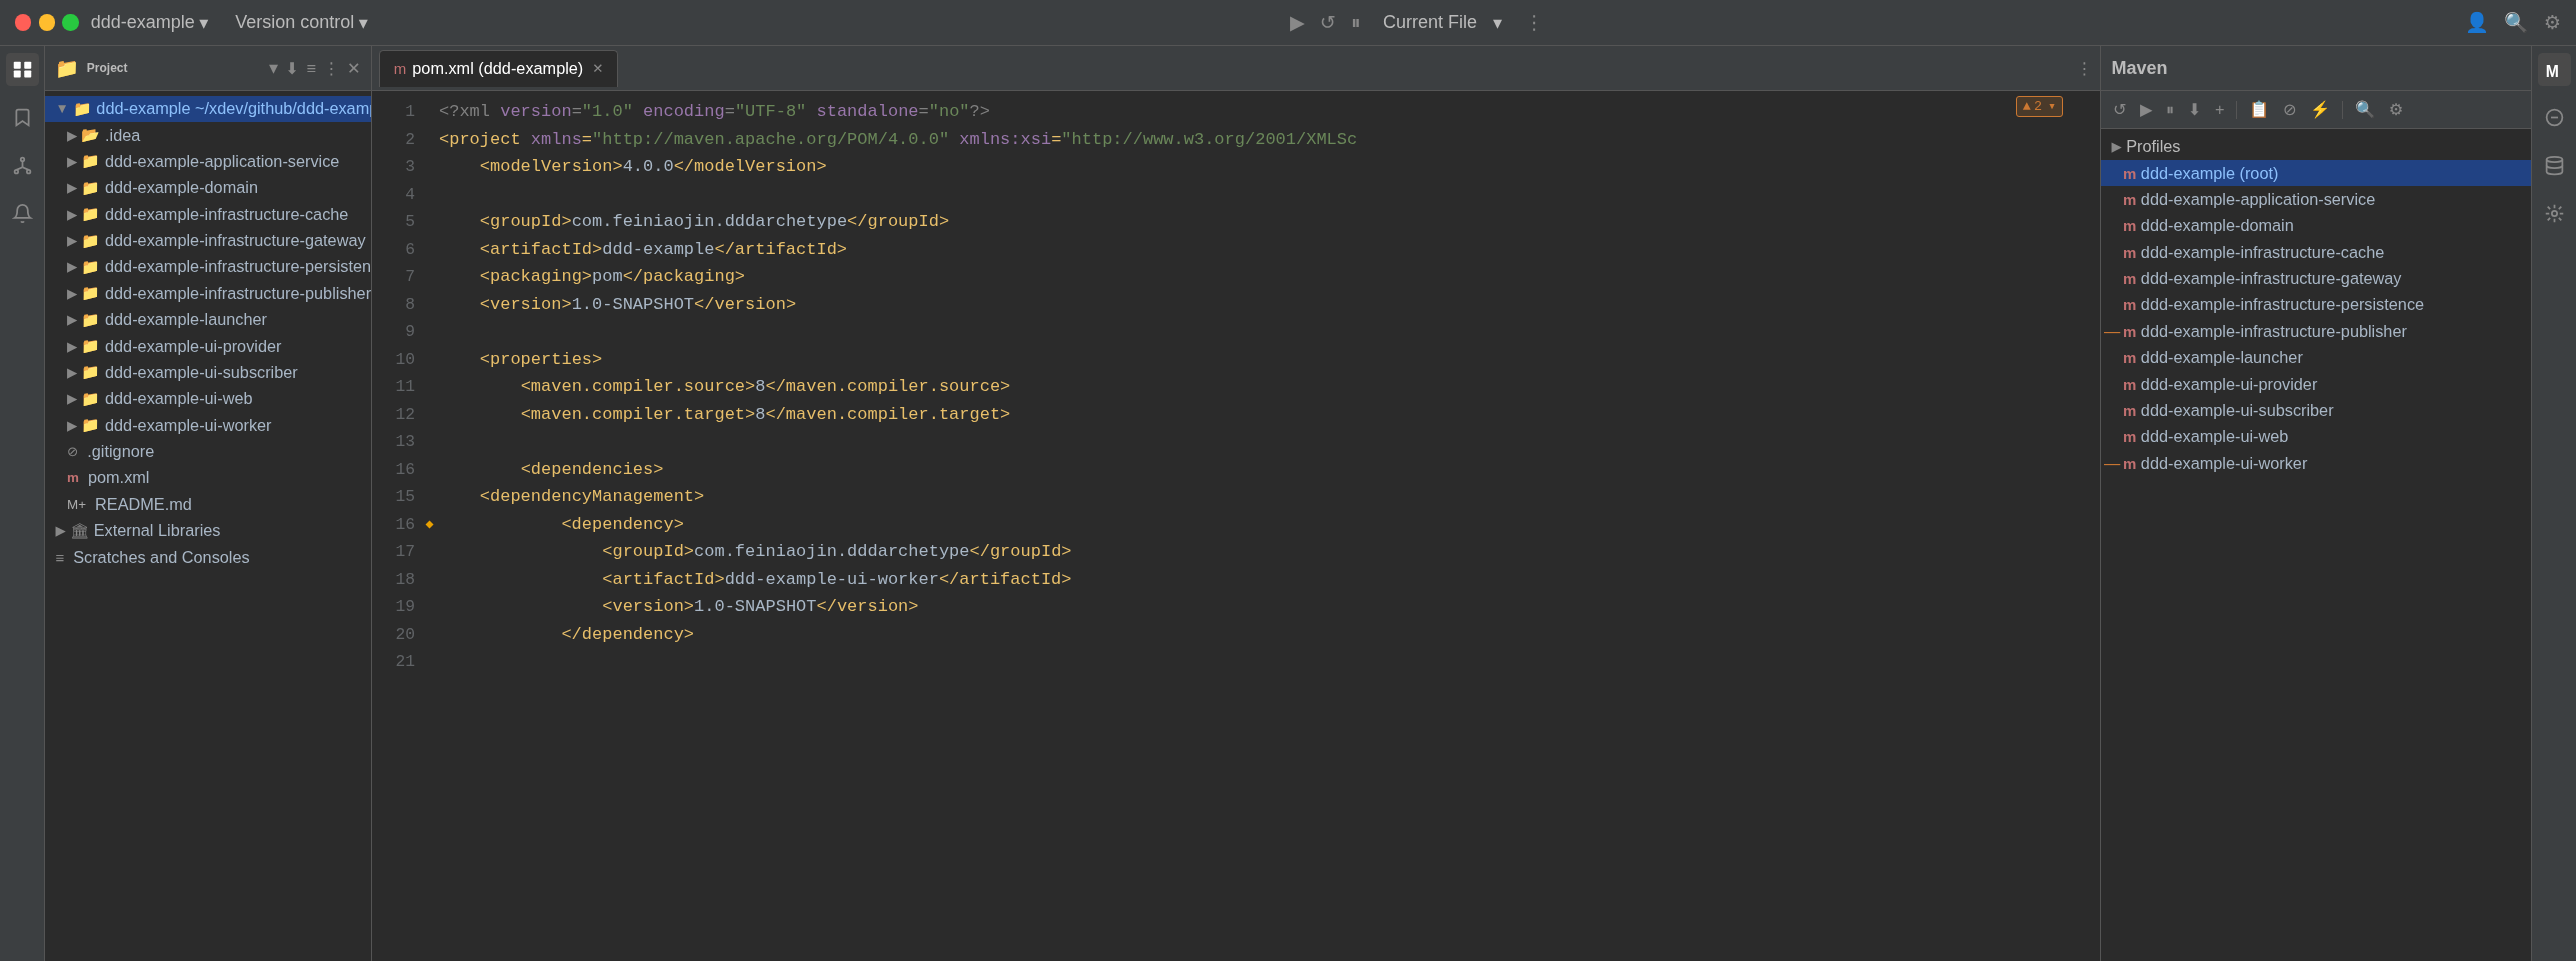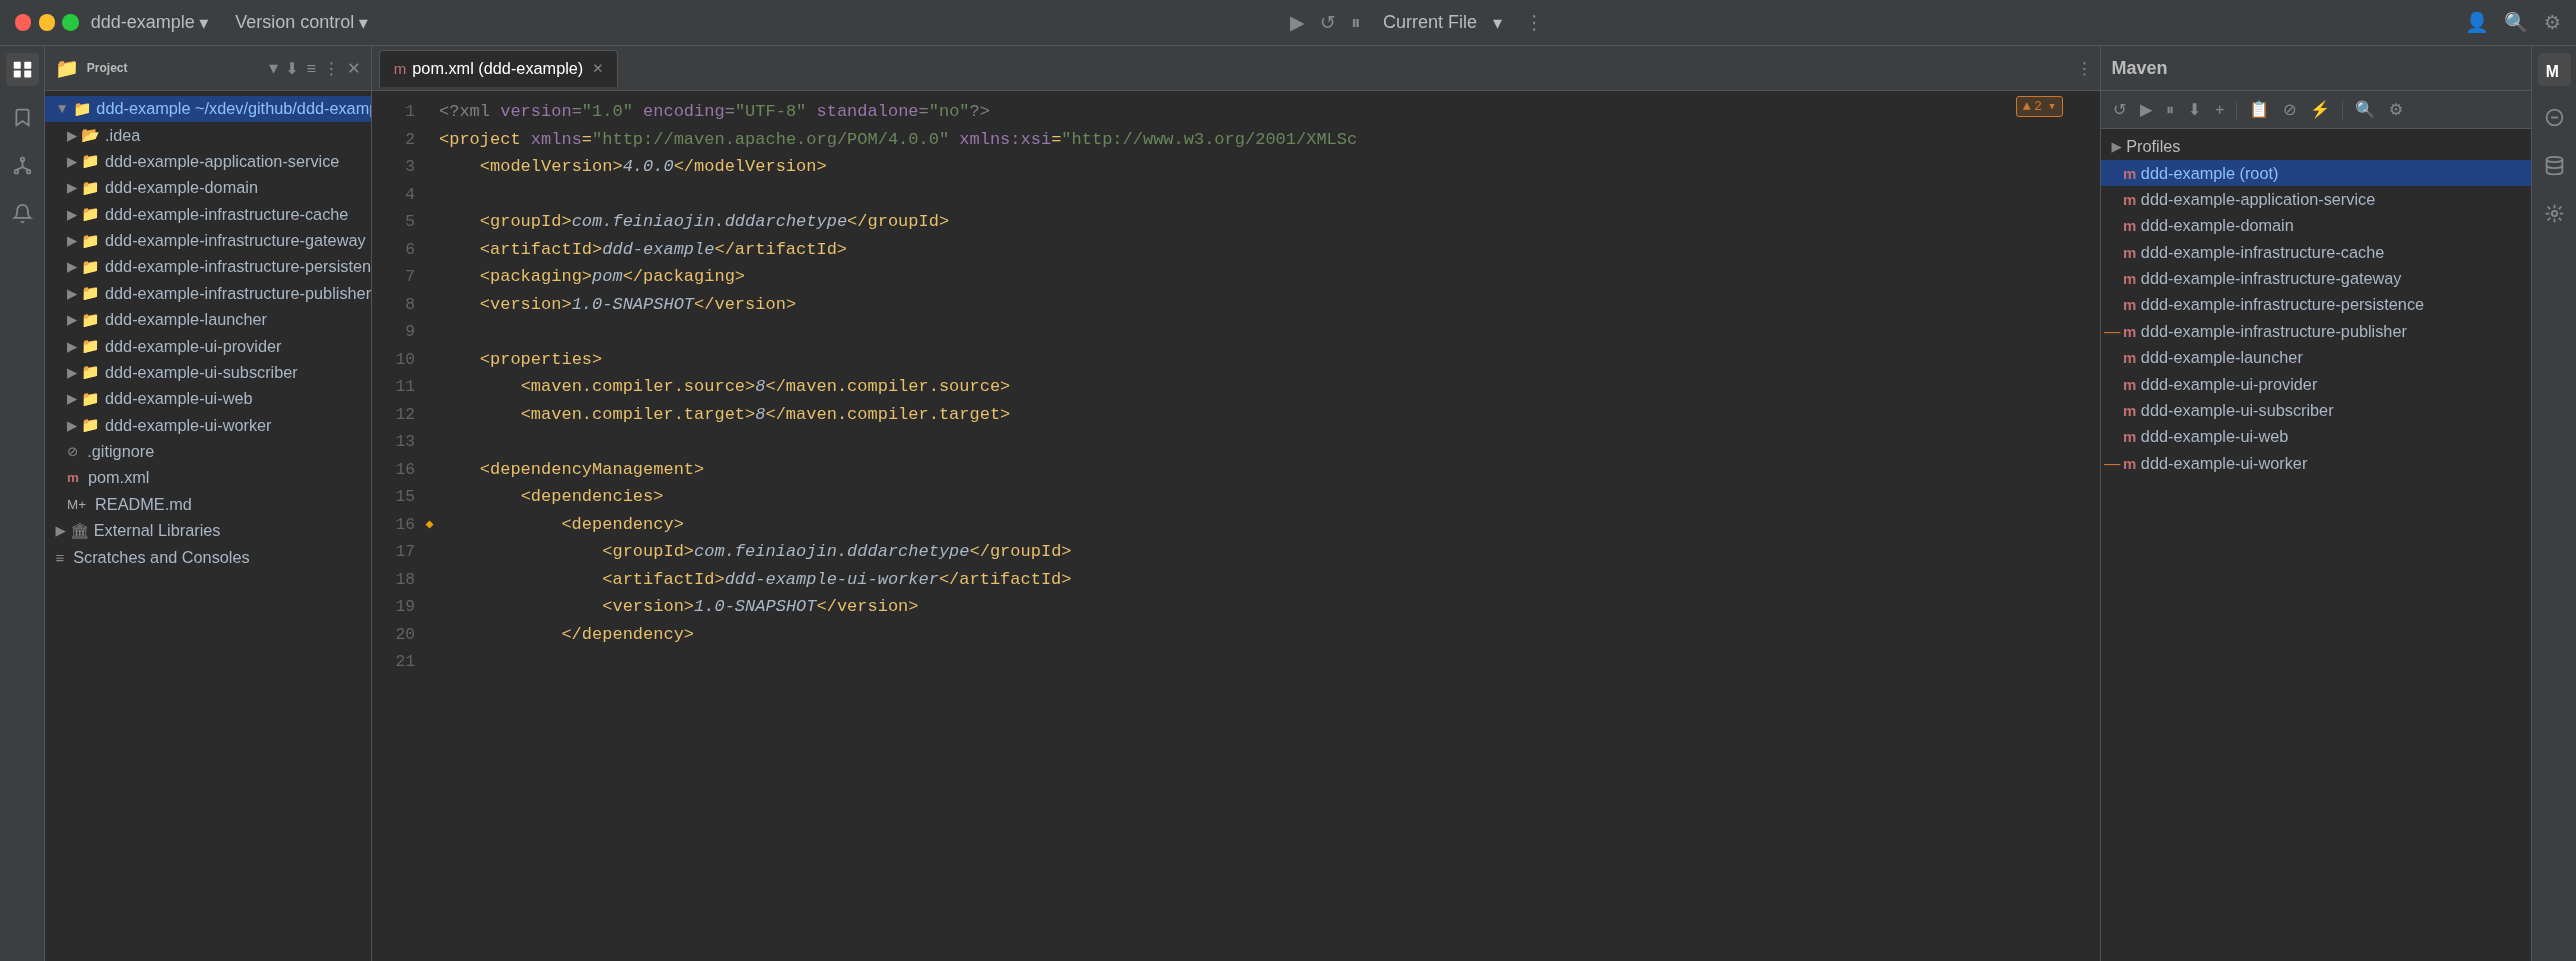--- a/index.html
+++ b/index.html
@@ -245,21 +245,21 @@
       white-space: nowrap;
       display: flex;
       align-items: center;
       gap: 0;
     }
 
     
     .xml-tag { color: #e8bf6a; }
     .xml-attr { color: #9876aa; }
     .xml-value { color: #6a8759; }
-    .xml-text { color: #a9b7c6; font-style: italic; }
+    .xml-text { color: #a9b7c6; }
     .xml-decl { color: #808080; }
 
     
     .warning-badge {
       position: absolute;
       top: 4.5px;
       right: 37px;
       display: flex;
       align-items: center;
       gap: 3px;
@@ -621,25 +621,25 @@
         </div>
 
         <div class="code-line">
           &nbsp;&nbsp;&nbsp;&nbsp;&nbsp;&nbsp;&nbsp;&nbsp;<span class="xml-tag">&lt;maven.compiler.target&gt;</span><span class="xml-text">8</span><span class="xml-tag">&lt;/maven.compiler.target&gt;</span>
         </div>
 
 
         <div class="code-line">&nbsp;</div>
 
         <div class="code-line">
+          &nbsp;&nbsp;&nbsp;&nbsp;&nbsp;&nbsp;&nbsp;&nbsp;<span class="xml-tag">&lt;dependencies&gt;</span>
+        </div>
+
+        <div class="code-line">
           &nbsp;&nbsp;&nbsp;&nbsp;<span class="xml-tag">&lt;dependencyManagement&gt;</span>
-        </div>
-
-        <div class="code-line">
-          &nbsp;&nbsp;&nbsp;&nbsp;&nbsp;&nbsp;&nbsp;&nbsp;<span class="xml-tag">&lt;dependencies&gt;</span>
         </div>
 
         <div class="code-line" style="position:relative;">
           <span style="position:absolute; left:-13.4px; color:#e8a000; font-size:13.4px;">◆</span>
           &nbsp;&nbsp;&nbsp;&nbsp;&nbsp;&nbsp;&nbsp;&nbsp;&nbsp;&nbsp;&nbsp;&nbsp;<span class="xml-tag">&lt;dependency&gt;</span>
         </div>
 
         <div class="code-line">
           &nbsp;&nbsp;&nbsp;&nbsp;&nbsp;&nbsp;&nbsp;&nbsp;&nbsp;&nbsp;&nbsp;&nbsp;&nbsp;&nbsp;&nbsp;&nbsp;<span class="xml-tag">&lt;groupId&gt;</span><span class="xml-text">com.feiniaojin.dddarchetype</span><span class="xml-tag">&lt;/groupId&gt;</span>
         </div>

